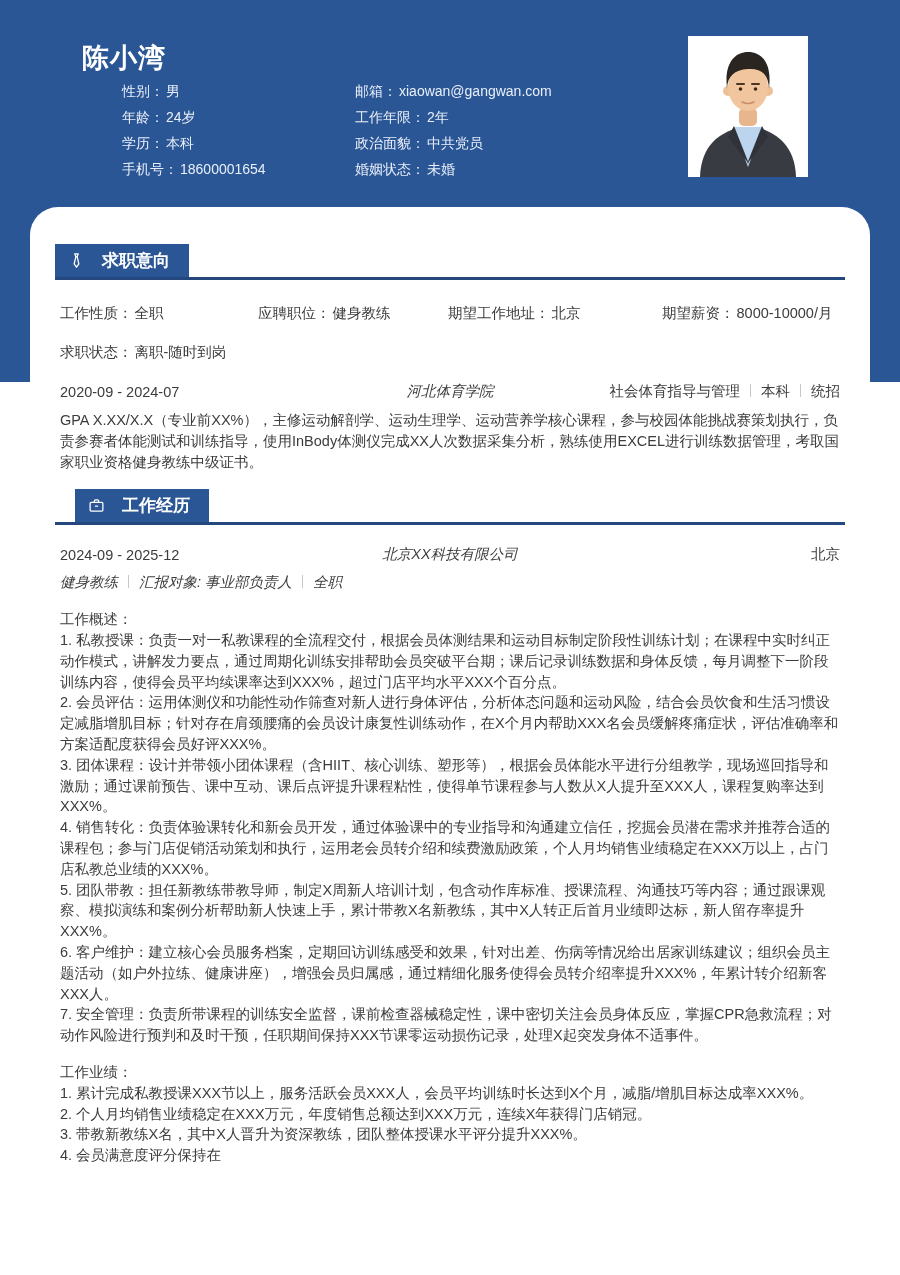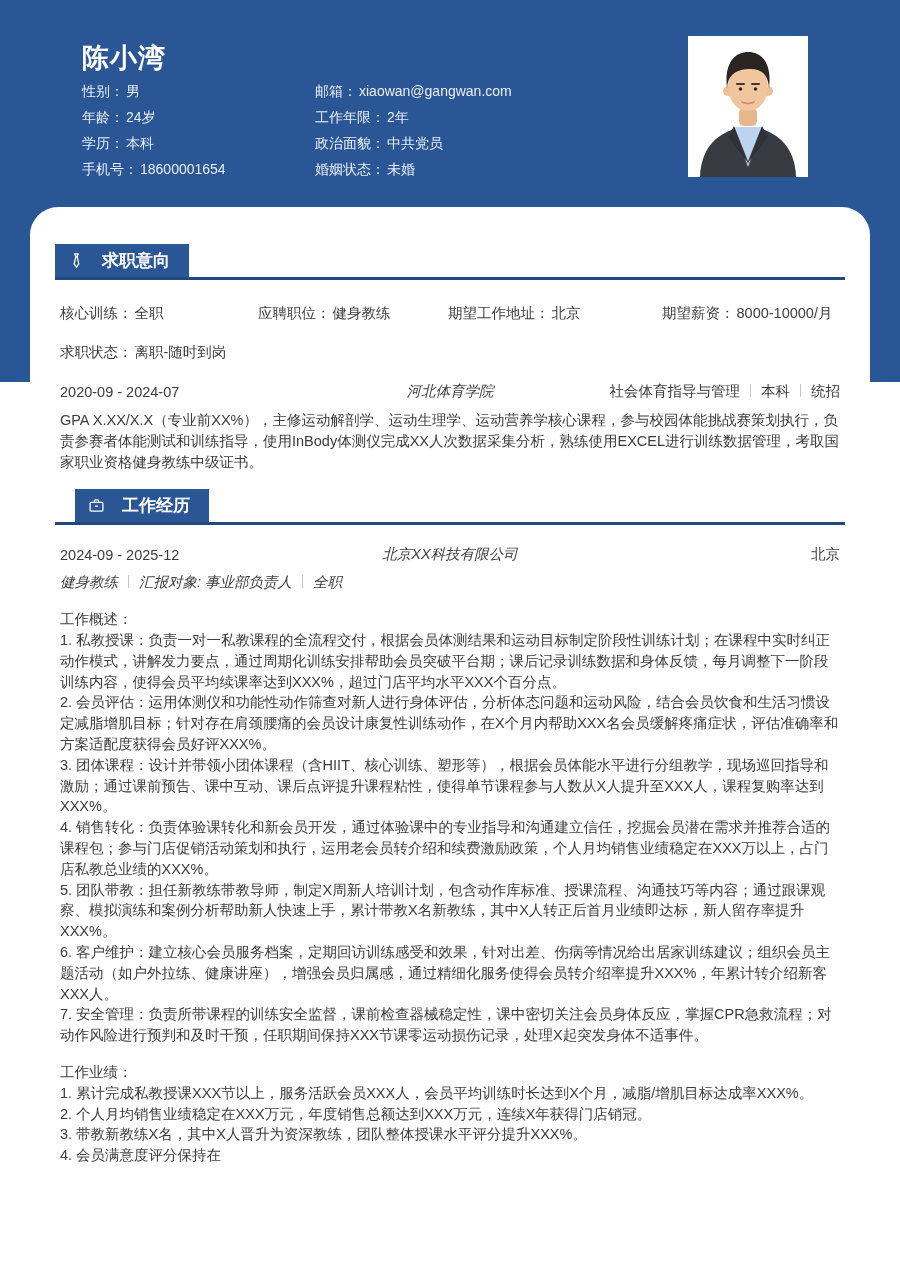--- a/index.html
+++ b/index.html
@@ -21,21 +21,21 @@
   .name {
     position: absolute; left: 82px; top: 40px;
     font-size: 27px; font-weight: bold; color: #ffffff; letter-spacing: 1px;
   }
   .info-grid {
     position: absolute; left: 82px; top: 83px; width: 560px;
     display: grid; grid-template-columns: 233px 1fr;
     grid-auto-rows: 20px; row-gap: 6px;
     font-size: 14px; color: #e9effa;
   }
-  .hcell { white-space: nowrap; }
+  .hcell { white-space: nowrap; margin-left: 40px; }
   .hval { margin-left: 2px; }
   .photo {
     position: absolute; left: 688px; top: 36px;
     width: 120px; height: 141px; background: #ffffff; overflow: hidden;
   }
 
   
   .card {
     position: absolute; left: 30px; top: 207px;
     width: 840px; height: 1068px;
@@ -149,21 +149,21 @@
           <svg viewBox="0 0 24 24" fill="none" stroke="#ffffff" stroke-width="1.8" stroke-linejoin="round">
             <path d="M9.5 2.5 h5 l-1.6 4 h-1.8 Z"></path>
             <path d="M11.1 6.5 h1.8 l2.4 10.2 L12 21.5 l-3.3 -4.8 Z"></path>
           </svg>
         </span>
         <span>求职意向</span>
       </div>
     </div>
     <div class="section-body">
       <div class="intent-row1">
-        <div class="field"><span>核心训练：</span><span class="fval">全职</span></div>
+        <div class="field"><span>工作性质：</span><span class="fval">全职</span></div>
         <div class="field"><span>应聘职位：</span><span class="fval">健身教练</span></div>
         <div class="field"><span>期望工作地址：</span><span class="fval">北京</span></div>
         <div class="field"><span>期望薪资：</span><span class="fval">8000-10000/月</span></div>
       </div>
       <div class="intent-row2">
         <div class="field"><span>求职状态：</span><span class="fval">离职-随时到岗</span></div>
       </div>
     </div>
 
     <div class="section-body">

